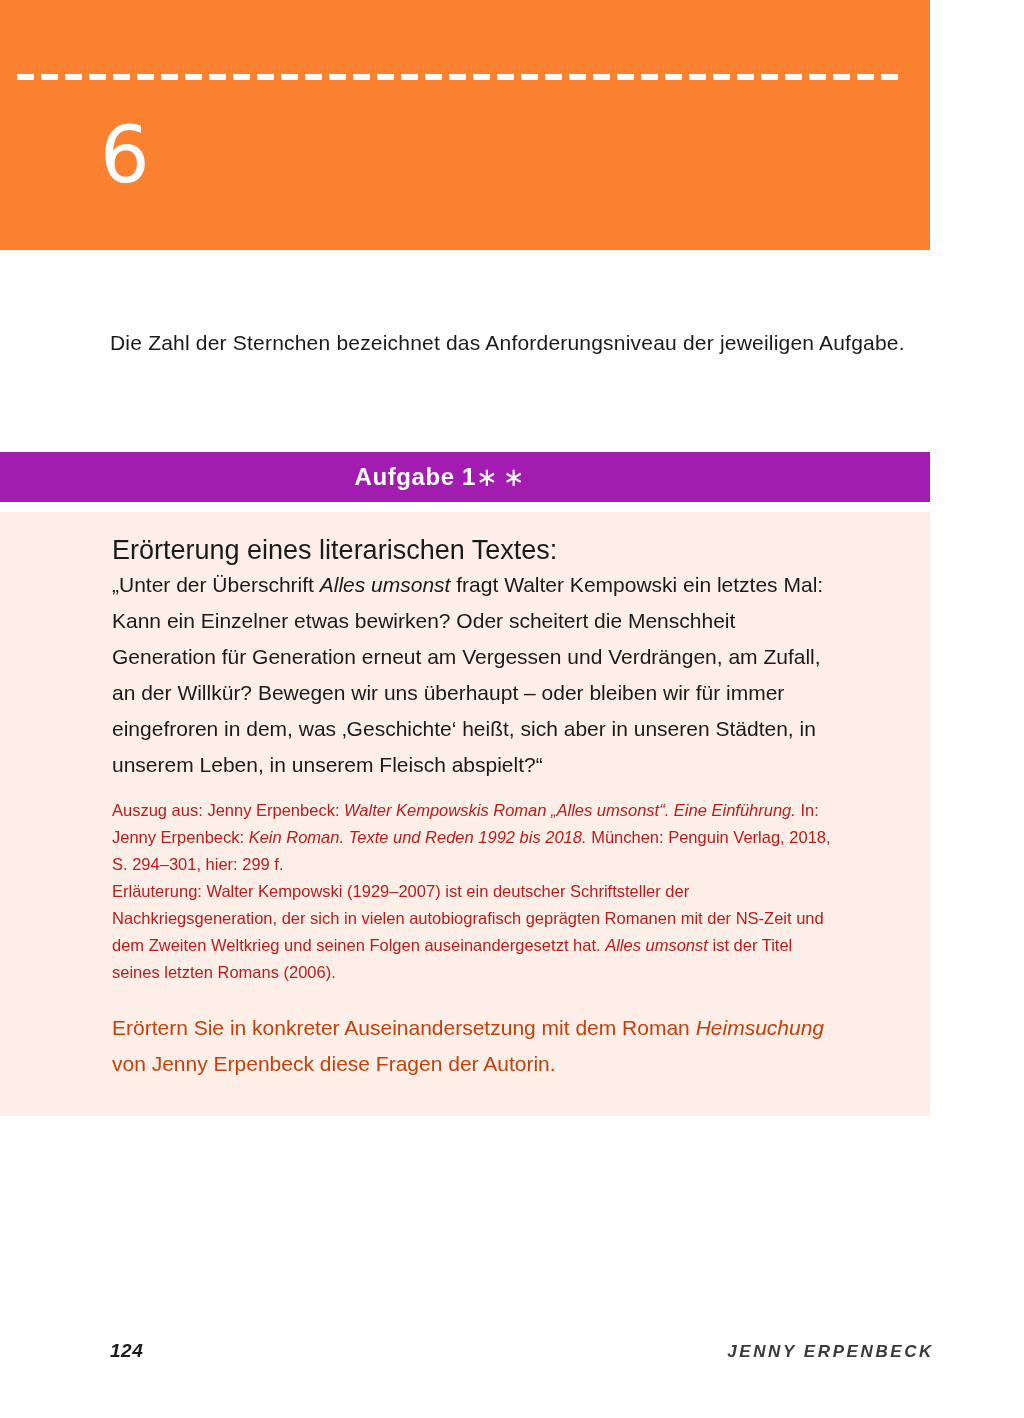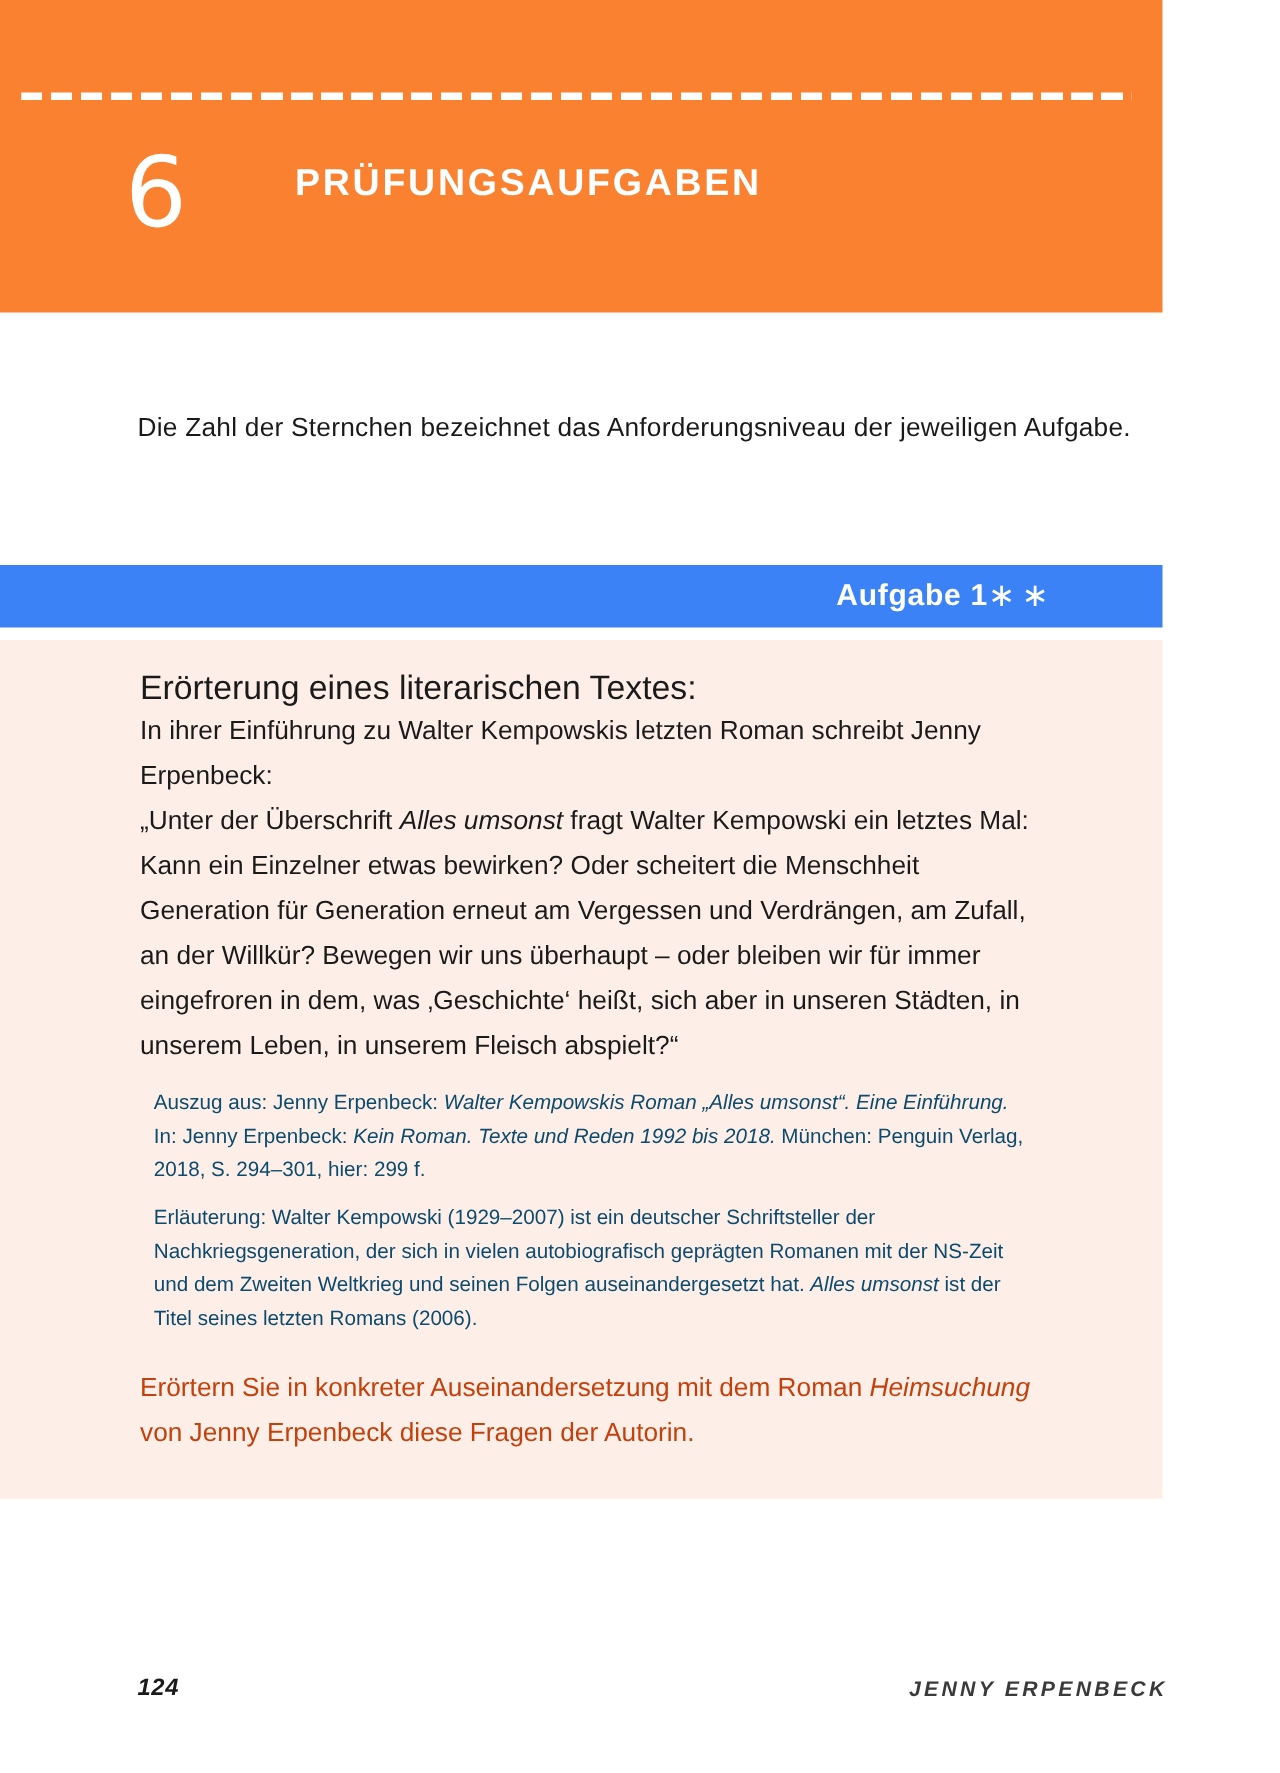--- a/index.html
+++ b/index.html
@@ -85,24 +85,24 @@
   
   .task-block {
     position: absolute;
     left: 0;
     top: 452px;
     width: 930px;
   }
   .task-bar {
     position: relative;
     height: 50px;
-    background: #3b82f6;
+    background: #a21caf;
     display: flex;
     align-items: center;
-    justify-content: flex-end;
+    justify-content: center;
     padding: 0 86px 0 40px;
     box-sizing: border-box;
   }
   .task-bar-title {
     color: #ffffff;
     font-size: 24px;
     font-weight: 700;
     letter-spacing: 0.6px;
     line-height: 50px;
   }
@@ -144,22 +144,22 @@
   }
   .task-quote em,
   .task-instruction em,
   .small-note em {
     font-style: italic;
   }
   .source-note,
   .explanation-note {
     font-size: 16.5px;
     line-height: 27px;
-    margin: 11px;
-    color: #0c4a6e;
+    margin: 0;
+    color: #b91c1c;
   }
   .source-note {
     margin-top: 14px;
   }
   .task-instruction {
     font-size: 21px;
     line-height: 36px;
     margin: 24px 0 0 0;
     color: #c2410c;
   }
@@ -188,40 +188,38 @@
     letter-spacing: 2.6px;
   }
 </style>
 </head>
 <body>
 
 <div class="chapter-header">
   <div class="dashed-rule"></div>
   <div class="chapter-number">6</div>
   <div class="chapter-title">
-    <span class="chapter-title-line">PRÜFUNGSAUFGABEN</span>
   </div>
 </div>
 
 <p class="intro-note">Die Zahl der Sternchen bezeichnet das Anforderungsniveau der jeweiligen Aufgabe.</p>
 
 <section class="task-block">
 
   <div class="task-bar">
     <span class="task-bar-title">Aufgabe 1</span>
     <span class="task-stars">∗∗</span>
   </div>
 
   <div class="task-gap"></div>
 
   <div class="task-body">
 
     <p class="task-heading">Erörterung eines literarischen Textes:</p>
 
-    <p class="task-intro">In ihrer Einführung zu Walter Kempowskis letzten Roman schreibt Jenny Erpenbeck:</p>
 
     <p class="task-quote">
       <span>„Unter der Überschrift </span><em>Alles umsonst</em><span> fragt Walter Kempowski ein letztes Mal: Kann ein Einzelner etwas bewirken? Oder scheitert die Menschheit Generation für Generation erneut am Vergessen und Verdrängen, am Zufall, an der Willkür? Bewegen wir uns überhaupt – oder bleiben wir für immer eingefroren in dem, was ‚Geschichte‘ heißt, sich aber in unseren Städten, in unserem Leben, in unserem Fleisch abspielt?“</span>
     </p>
 
     <p class="source-note">
       <span>Auszug aus: Jenny Erpenbeck: </span><em>Walter Kempowskis Roman „Alles umsonst“. Eine Einführung.</em><span> In: Jenny Erpenbeck: </span><em>Kein Roman. Texte und Reden 1992 bis 2018.</em><span> München: Penguin Verlag, 2018, S. 294–301, hier: 299 f.</span>
     </p>
 
     <p class="explanation-note">

